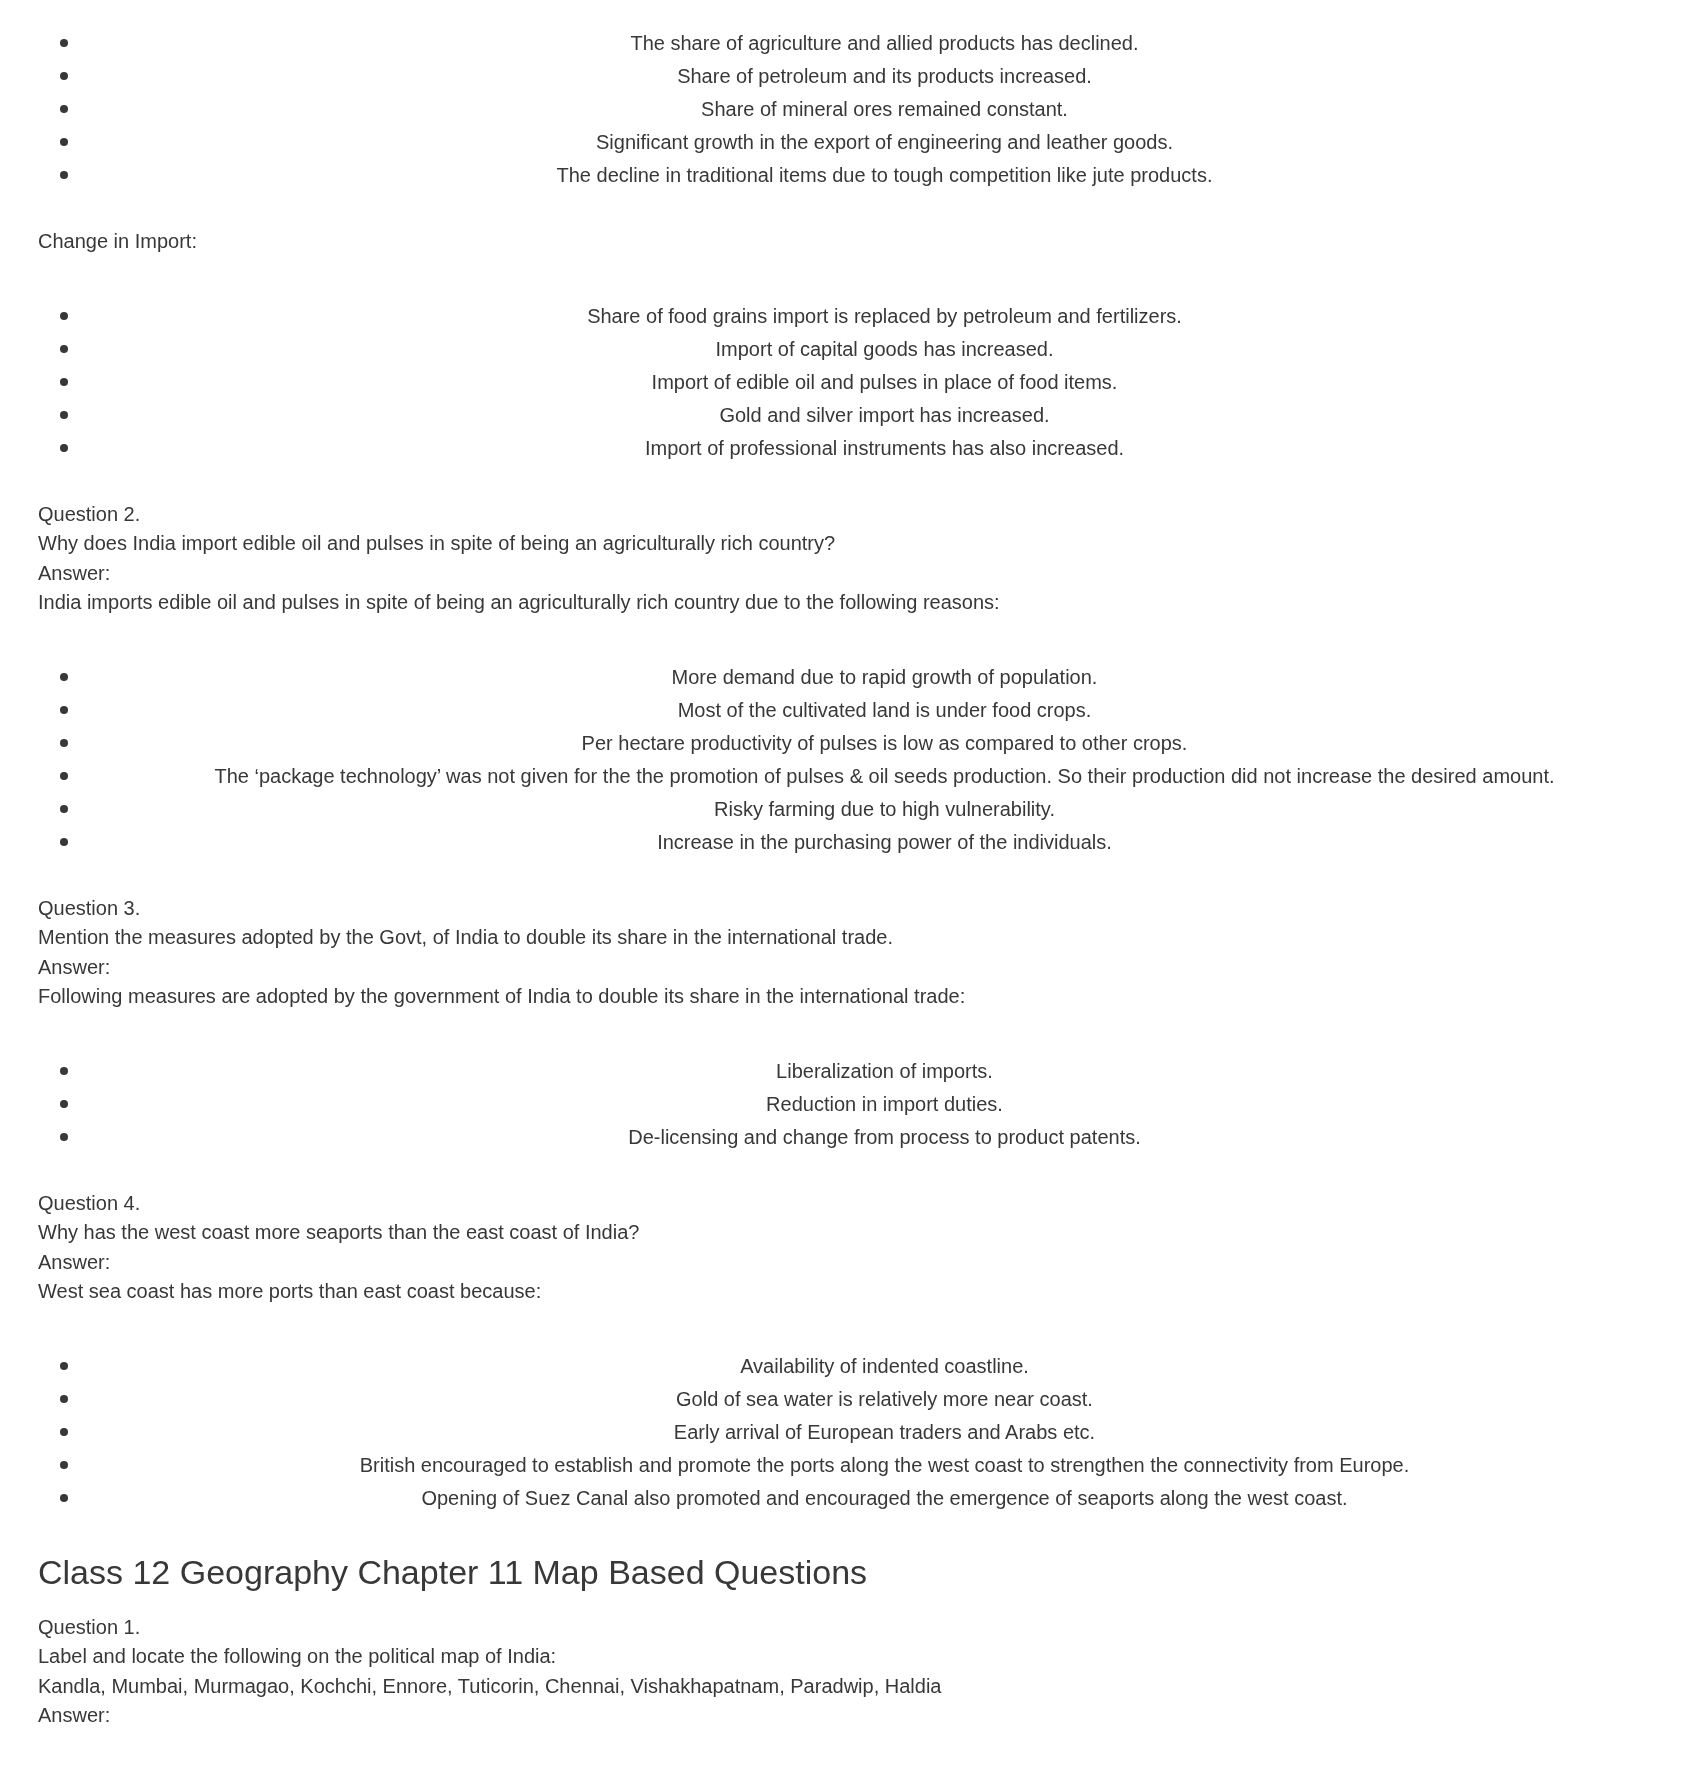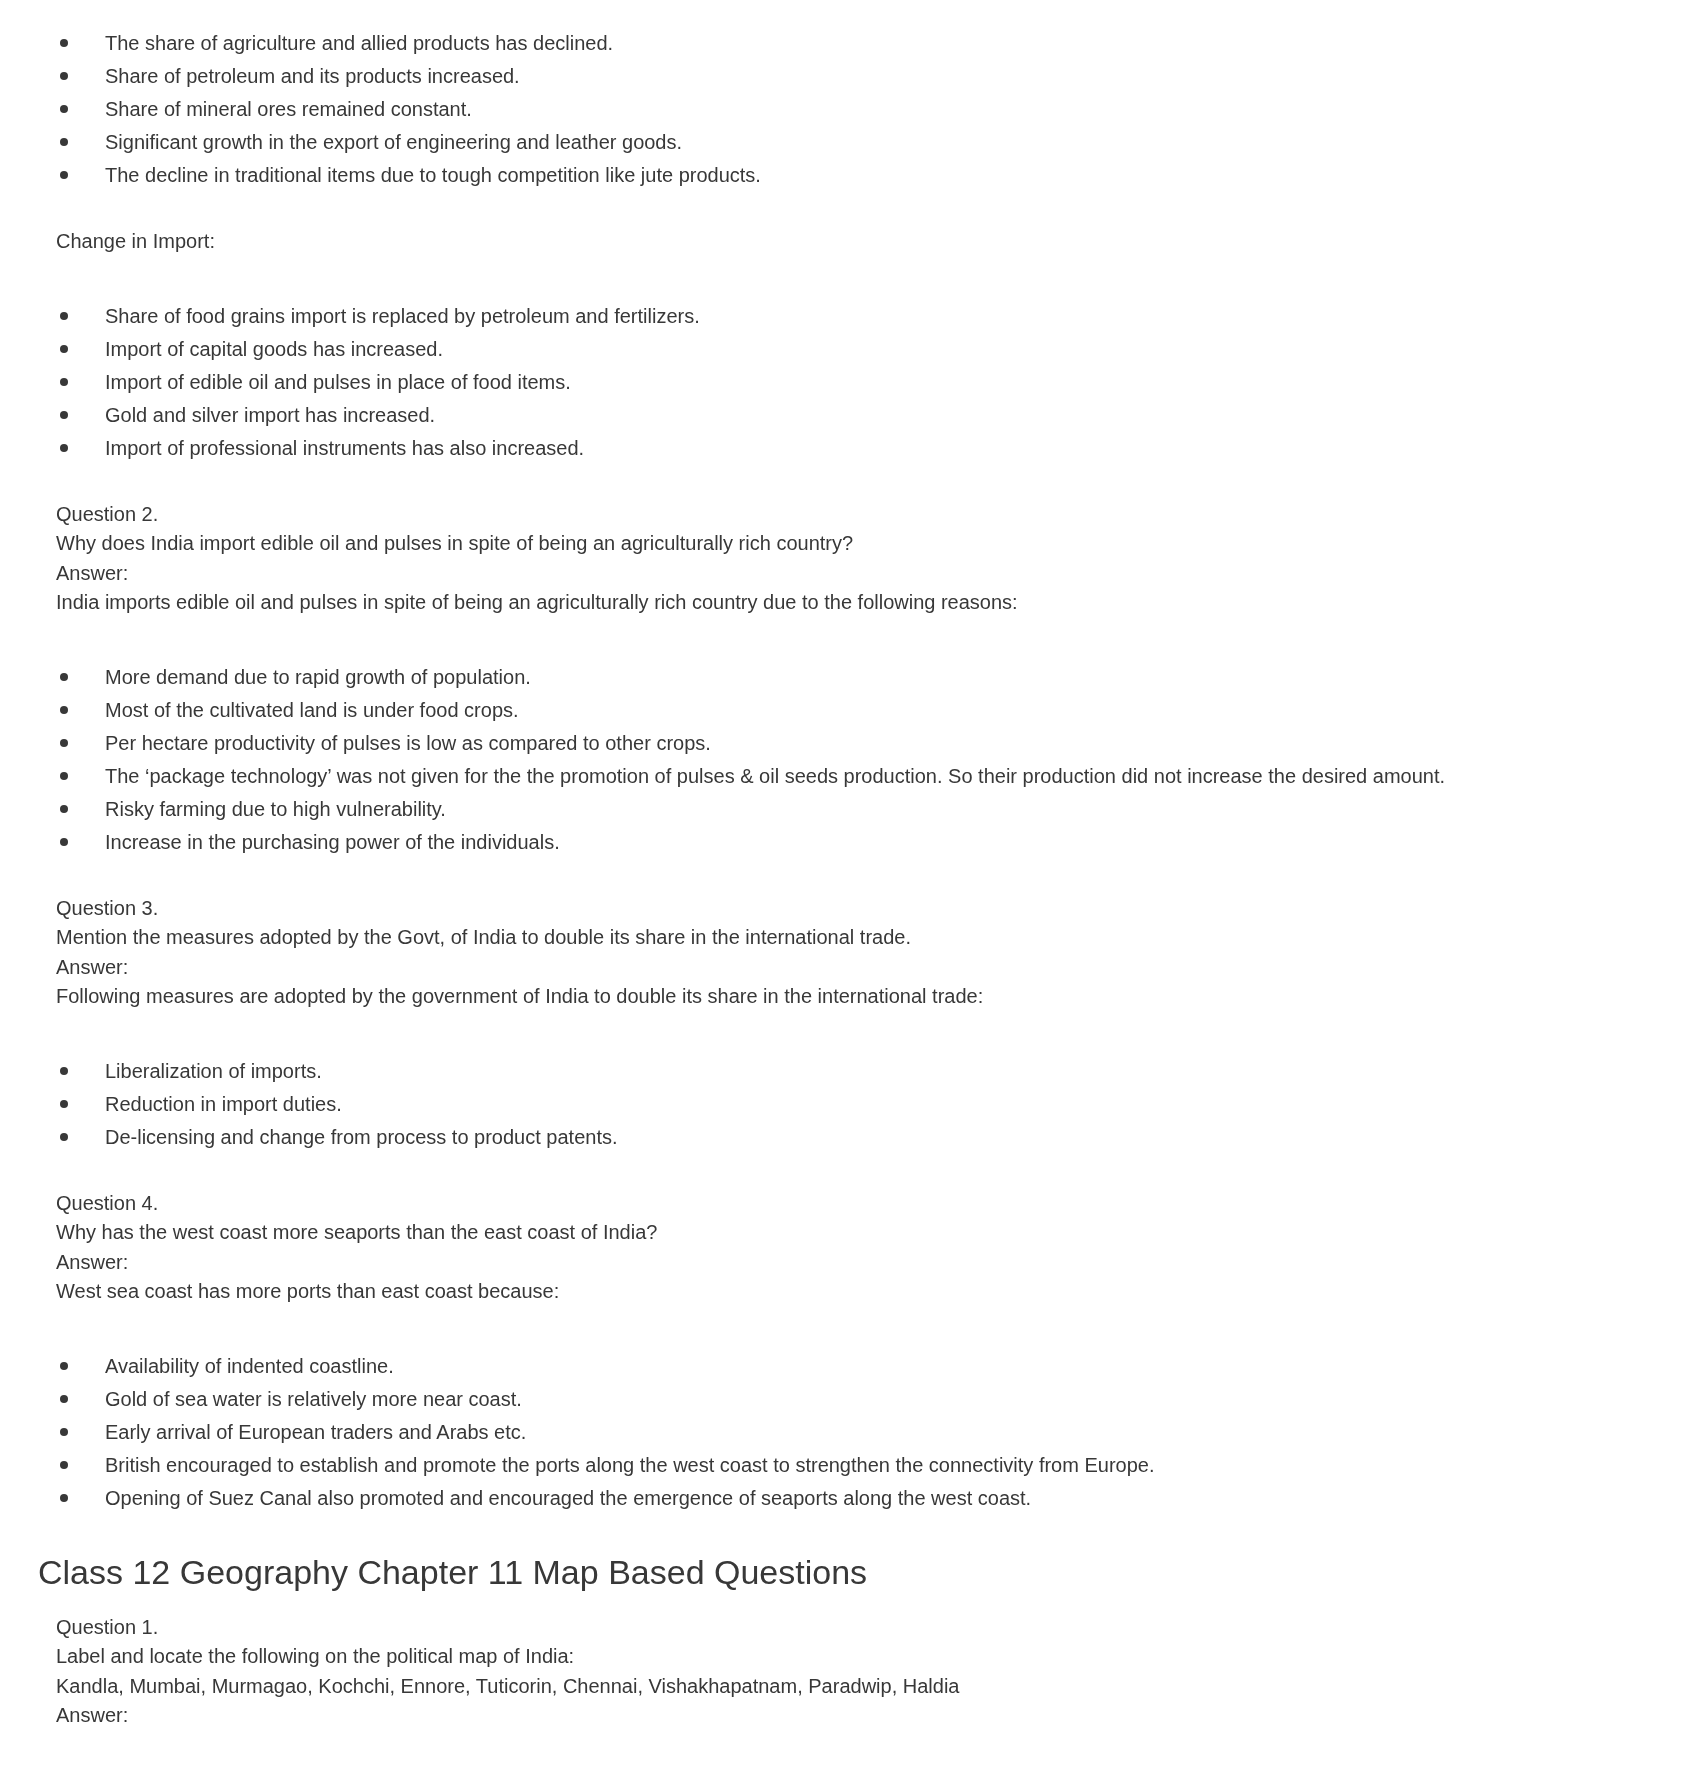--- a/index.html
+++ b/index.html
@@ -7,33 +7,34 @@
     width: 1700px;
     height: 1768px;
     background: #ffffff;
     font-family: "Liberation Sans", sans-serif;
     font-size: 20px;
     color: #383838;
     box-sizing: border-box;
     padding: 28px 36px 0 38px;
     overflow: hidden;
   }
-  p { margin: 18px; line-height: 29.5px; }
+  p { margin: 0; line-height: 29.5px; }
   p .line { display: block; }
   .para-gap { margin-top: 37px; }
   ul.blist {
     list-style: none;
     margin: 0;
     padding: 0 0 0 67px;
   }
   ul.after-para { margin-top: 44px; }
   ul.blist li {
     position: relative;
     line-height: 30px;
     margin-bottom: 3px;
+    text-align: center;
   }
   ul.blist li:last-child { margin-bottom: 0; }
   ul.blist li::before {
     content: "";
     position: absolute;
     left: -45px;
     top: 11px;
     width: 8px;
     height: 8px;
     border-radius: 50%;

